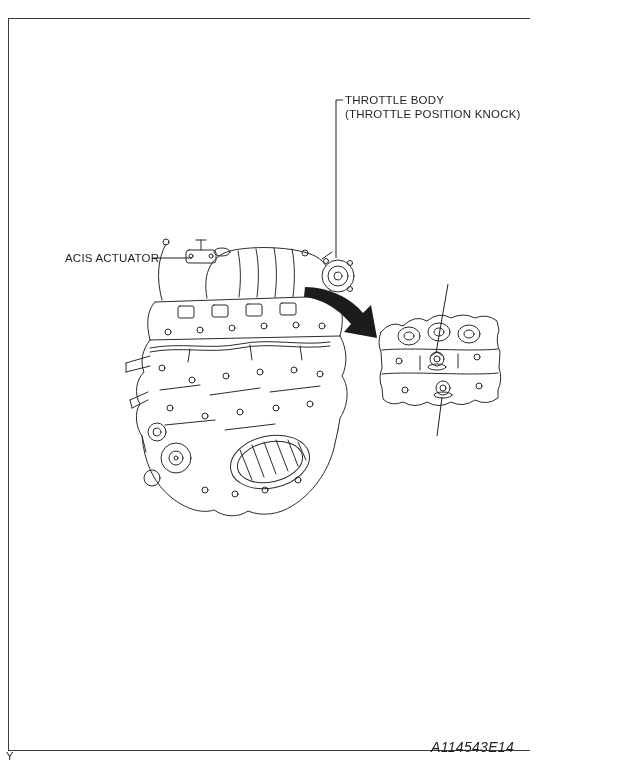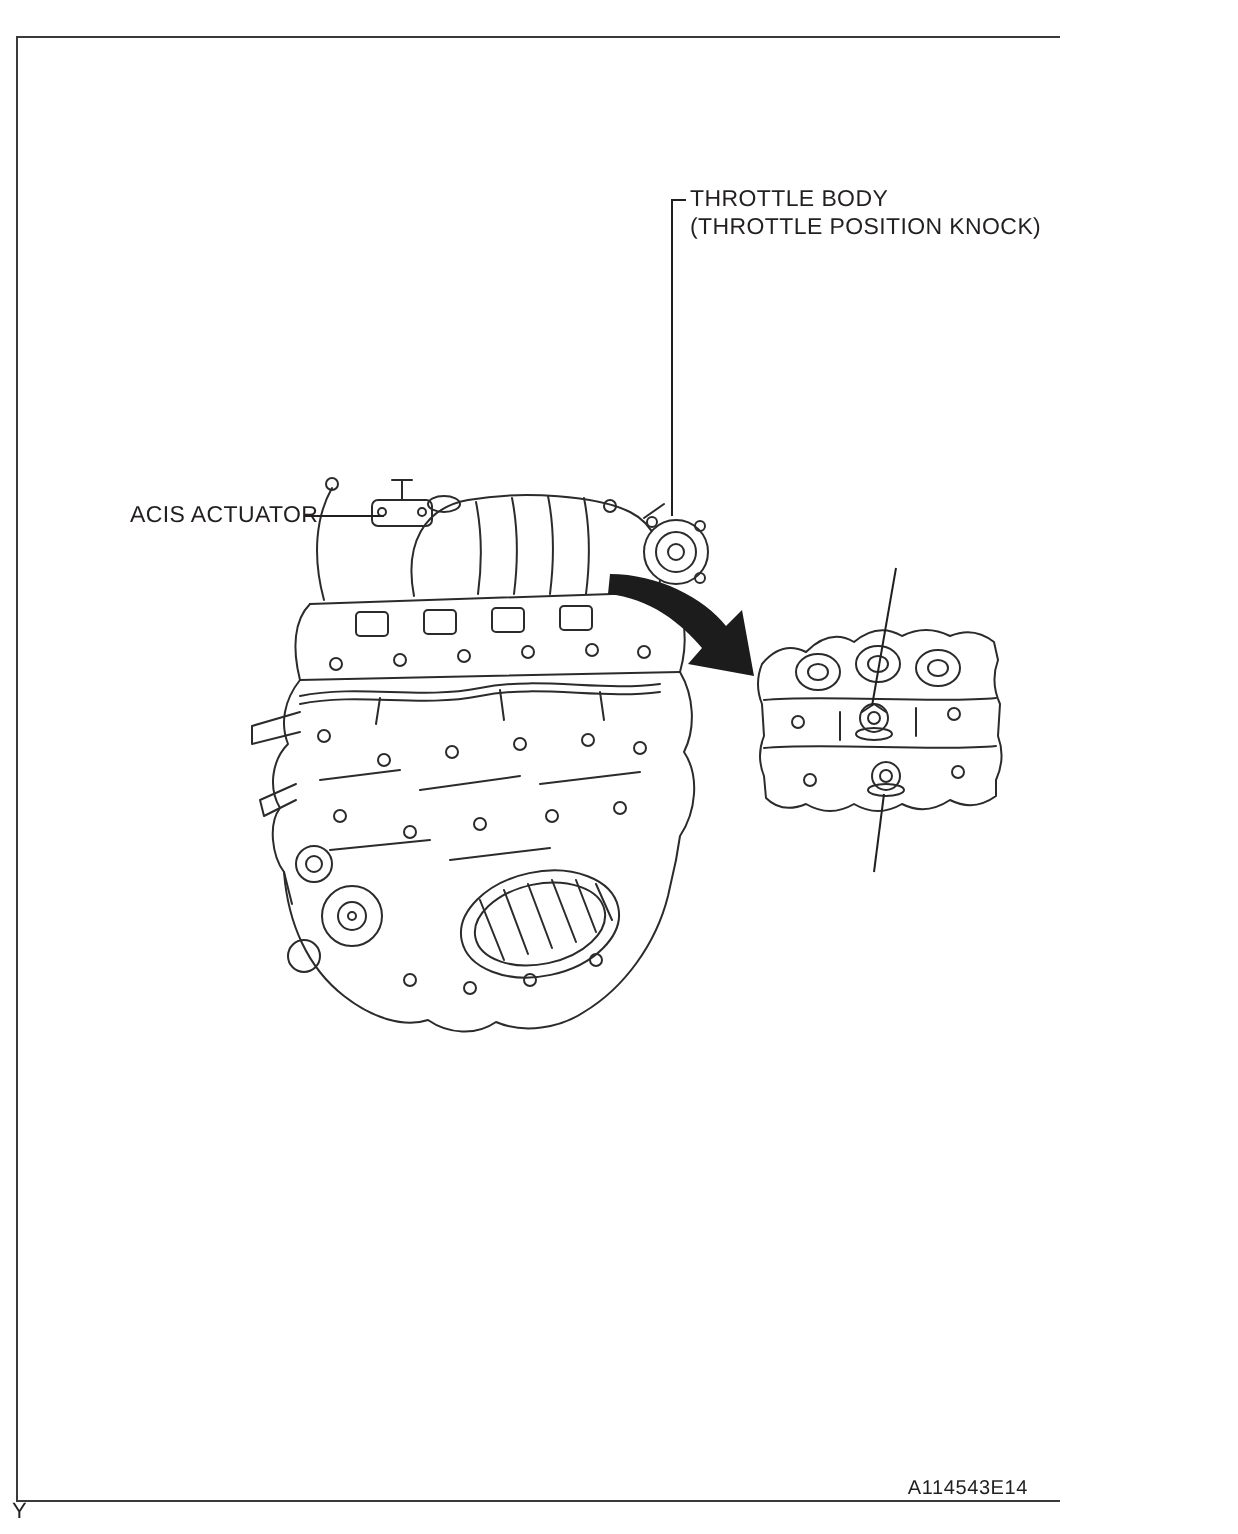--- a/index.html
+++ b/index.html
@@ -42,21 +42,22 @@
     position: absolute;
     left: 6px;
     top: 750px;
     font-size: 11px;
     color: #231f20;
   }
   .figure-code {
     position: absolute;
     right: 16px;
     top: 739px;
-    font-size: 10px;
+    font-size: 14px;
+    font-style: italic;
     letter-spacing: 0.3px;
     color: #231f20;
   }
 </style>
 </head>
 <body>
 
 <div class="page">
 
   <div class="frame"></div>

